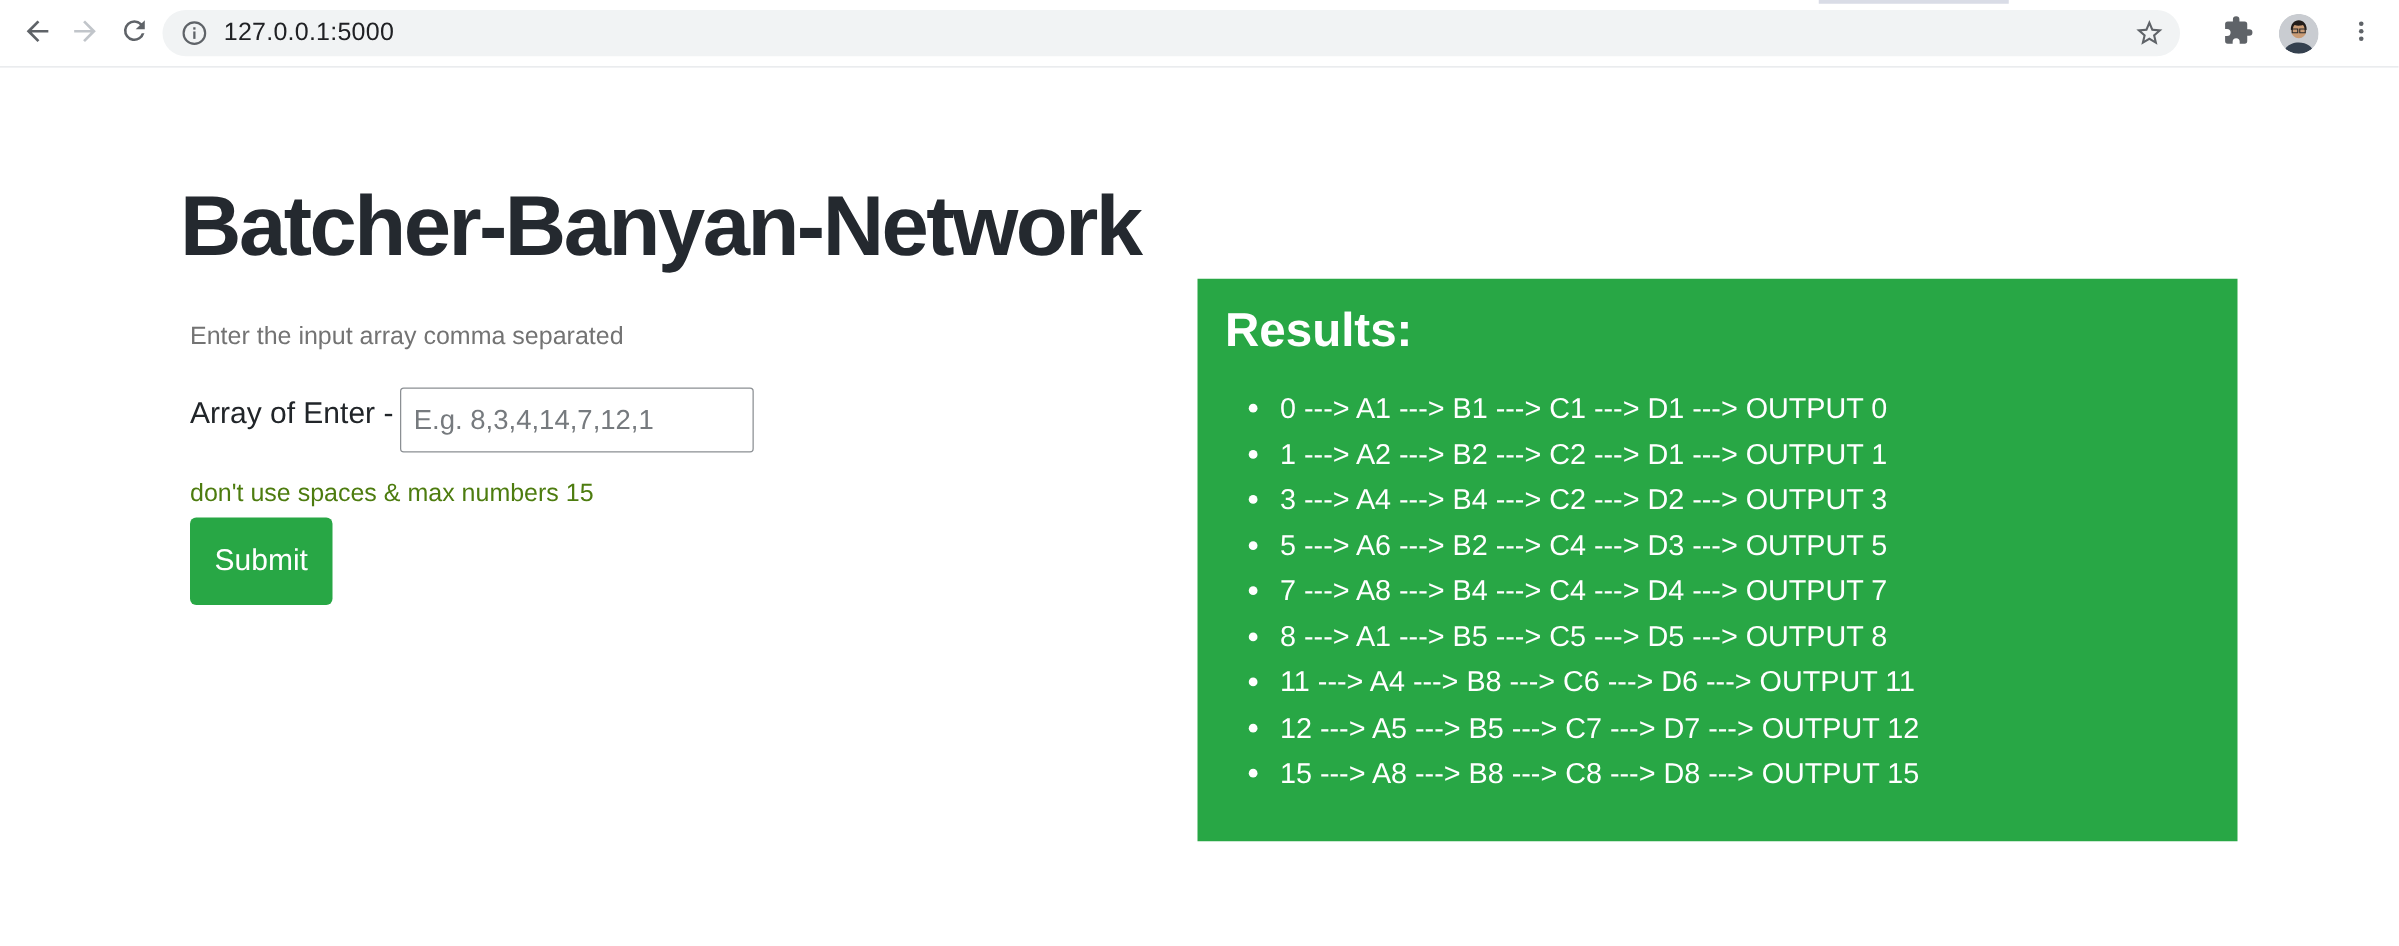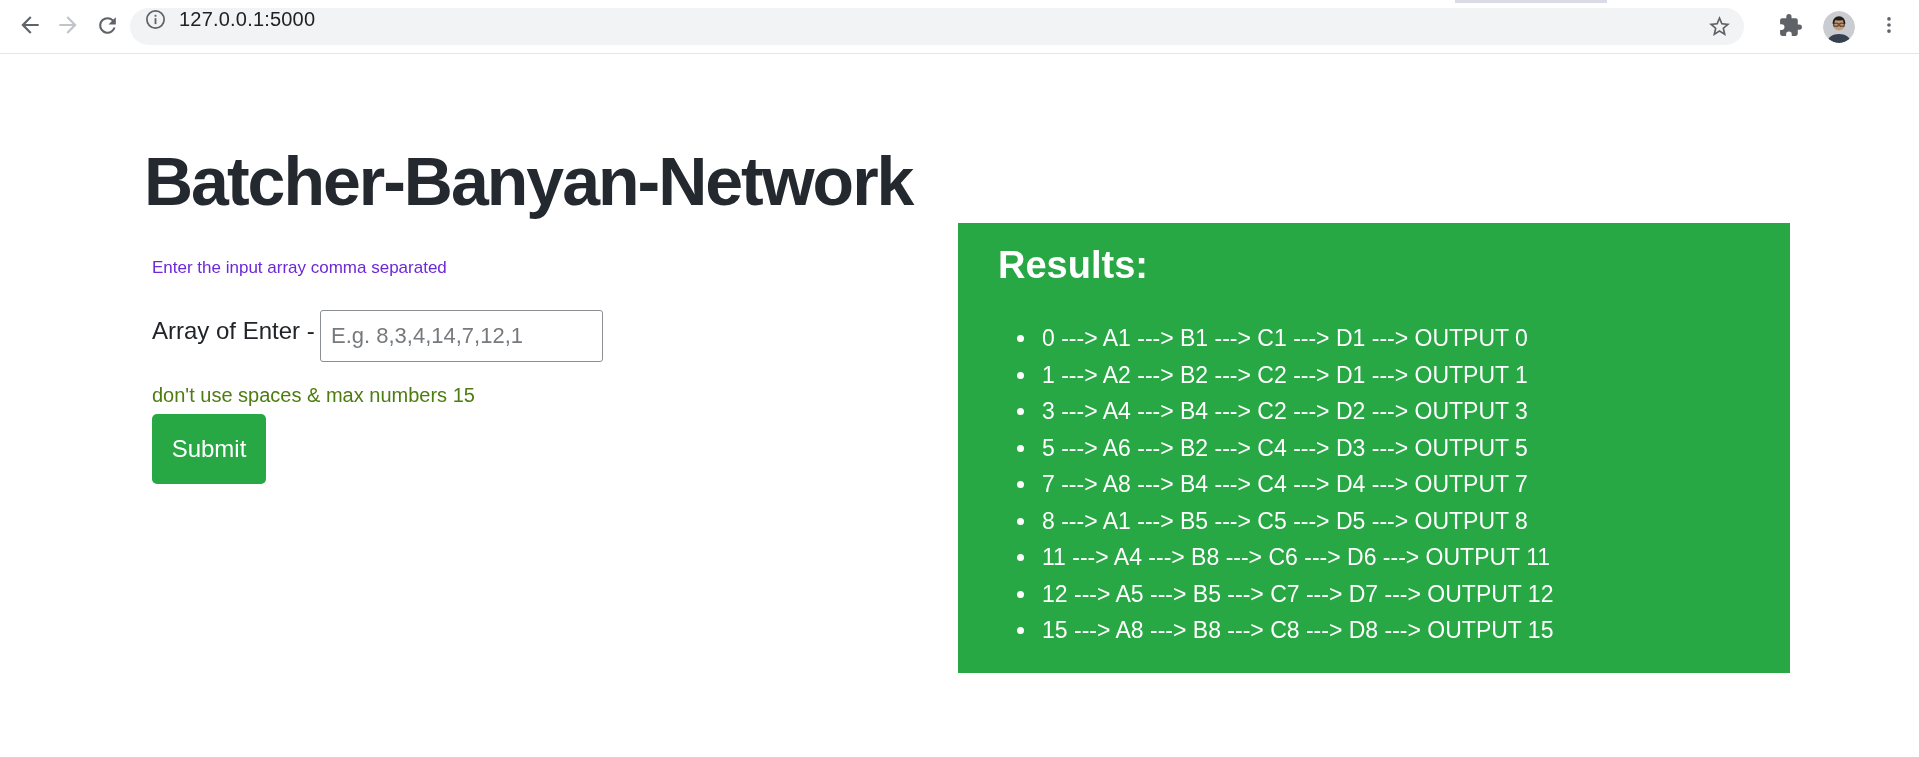--- a/index.html
+++ b/index.html
@@ -16,21 +16,21 @@
   .tb-btn {
     position:absolute; top:9px; width:36px; height:36px;
     display:flex; align-items:center; justify-content:center; border-radius:50%;
   }
   .tb-back    { left:12px; }
   .tb-forward { left:50px; }
   .tb-reload  { left:89px; }
 
   .url-bar {
     position:absolute; left:130px; top:8px; width:1614px; height:37px;
-    background:#f1f3f4; border-radius:19px; display:flex; align-items:flex-start;
+    background:#f1f3f4; border-radius:19px; display:flex; align-items:center;
   }
   .url-info { margin-left:14px; display:flex; align-items:center; }
   .url-text { margin-left:12px; font-size:20px; color:#202124; letter-spacing:0.2px; }
   .url-star { position:absolute; right:8px; top:3px; width:34px; height:31px;
               display:flex; align-items:center; justify-content:center; }
 
   .tb-right-btn { position:absolute; top:9px; width:36px; height:36px;
                   display:flex; align-items:center; justify-content:center; border-radius:50%; }
   .tb-ext    { left:1772px; }
   .tb-avatar { left:1821px; }
@@ -43,21 +43,21 @@
   }
 
   
   .page-title {
     position:absolute; left:128px; top:128px; margin:16px;
     font-size:68px; font-weight:700; letter-spacing:-2px;
     color:#24292f; line-height:1.1;
   }
   .instruction {
     position:absolute; left:152px; top:258px;
-    font-size:17px; color:#6d28d9;
+    font-size:20px; color:#737373;
   }
   .input-label {
     position:absolute; left:152px; top:317px;
     font-size:24px; color:#212529;
   }
   .array-input {
     position:absolute; left:320px; top:310px; width:283px; height:52px;
     box-sizing:border-box; border:1px solid #8b8f93; border-radius:3px;
     font-family:"Liberation Sans", sans-serif; font-size:22px; color:#212529;
     padding:0 10px; background:#ffffff; outline:none;
@@ -70,27 +70,27 @@
   .submit-btn {
     position:absolute; left:152px; top:414px; width:114px; height:70px;
     background:#28a745; color:#ffffff; border:none; border-radius:5px;
     font-family:"Liberation Sans", sans-serif; font-size:24px; cursor:pointer;
   }
 
   
   .results-panel {
     position:absolute; left:958px; top:223px; width:832px; height:450px;
     background:#28a745; color:#ffffff; box-sizing:border-box;
-    padding:23px 20px 0 40px;
+    padding:23px 20px 0 22px;
   }
   .results-heading {
     margin:0; font-size:38px; font-weight:700; line-height:1; color:#ffffff;
   }
   .results-list {
-    margin:36px 0 0 0; padding-left:40px;
+    margin:24px 0 0 0; padding-left:40px;
     font-size:23px; line-height:36.5px; color:#ffffff;
   }
   .results-list li { padding-left:4px; }
 </style>
 </head>
 <body>
 
 <div class="toolbar">
 
   <div class="tb-btn tb-back">

